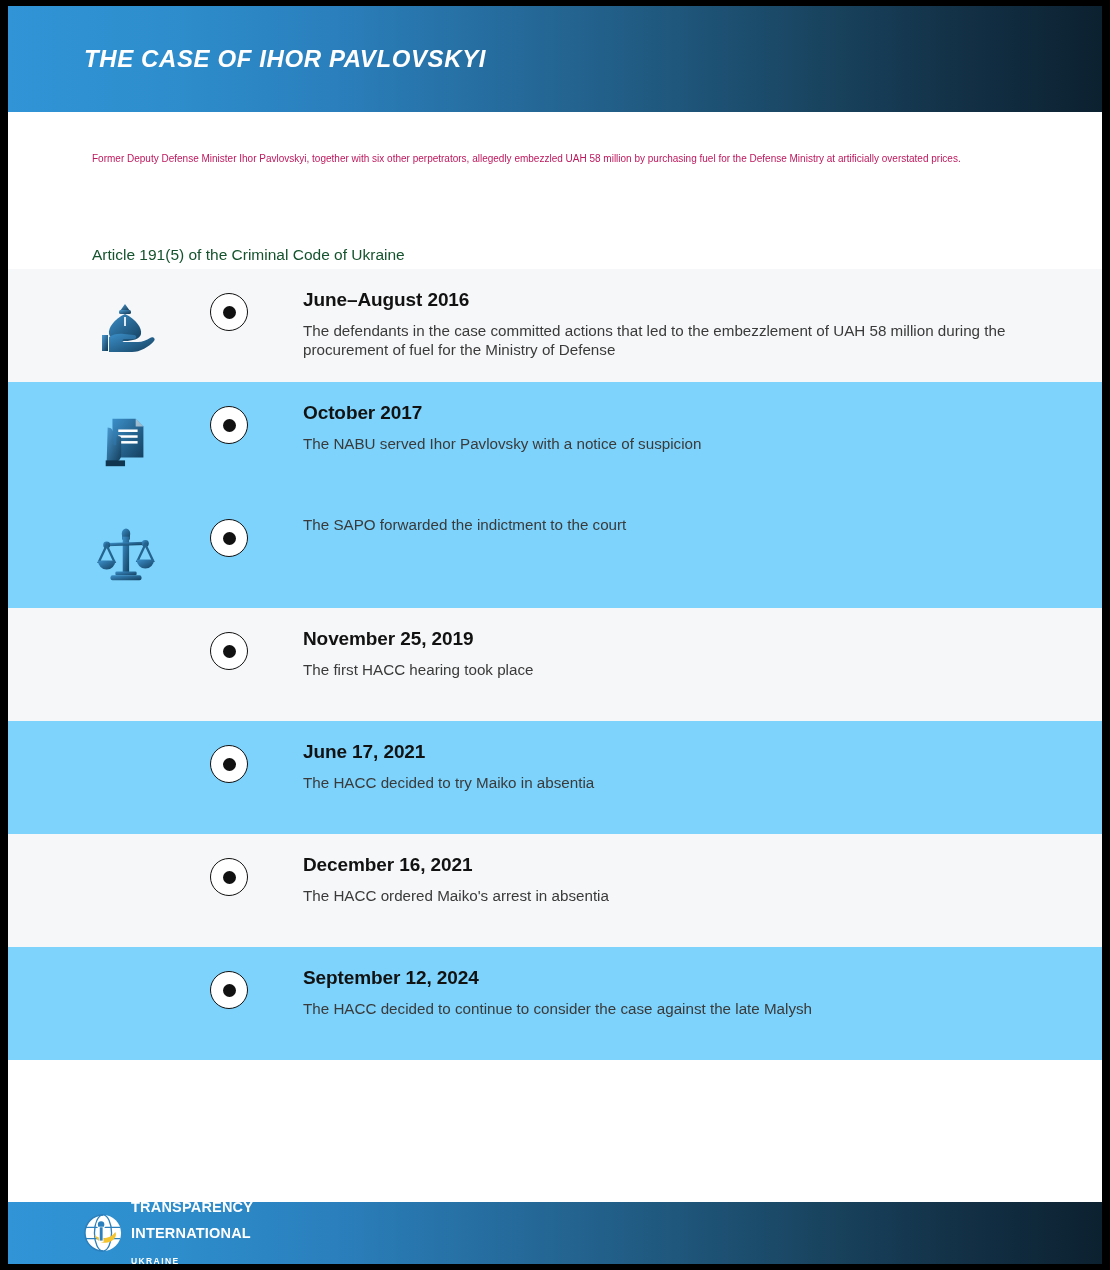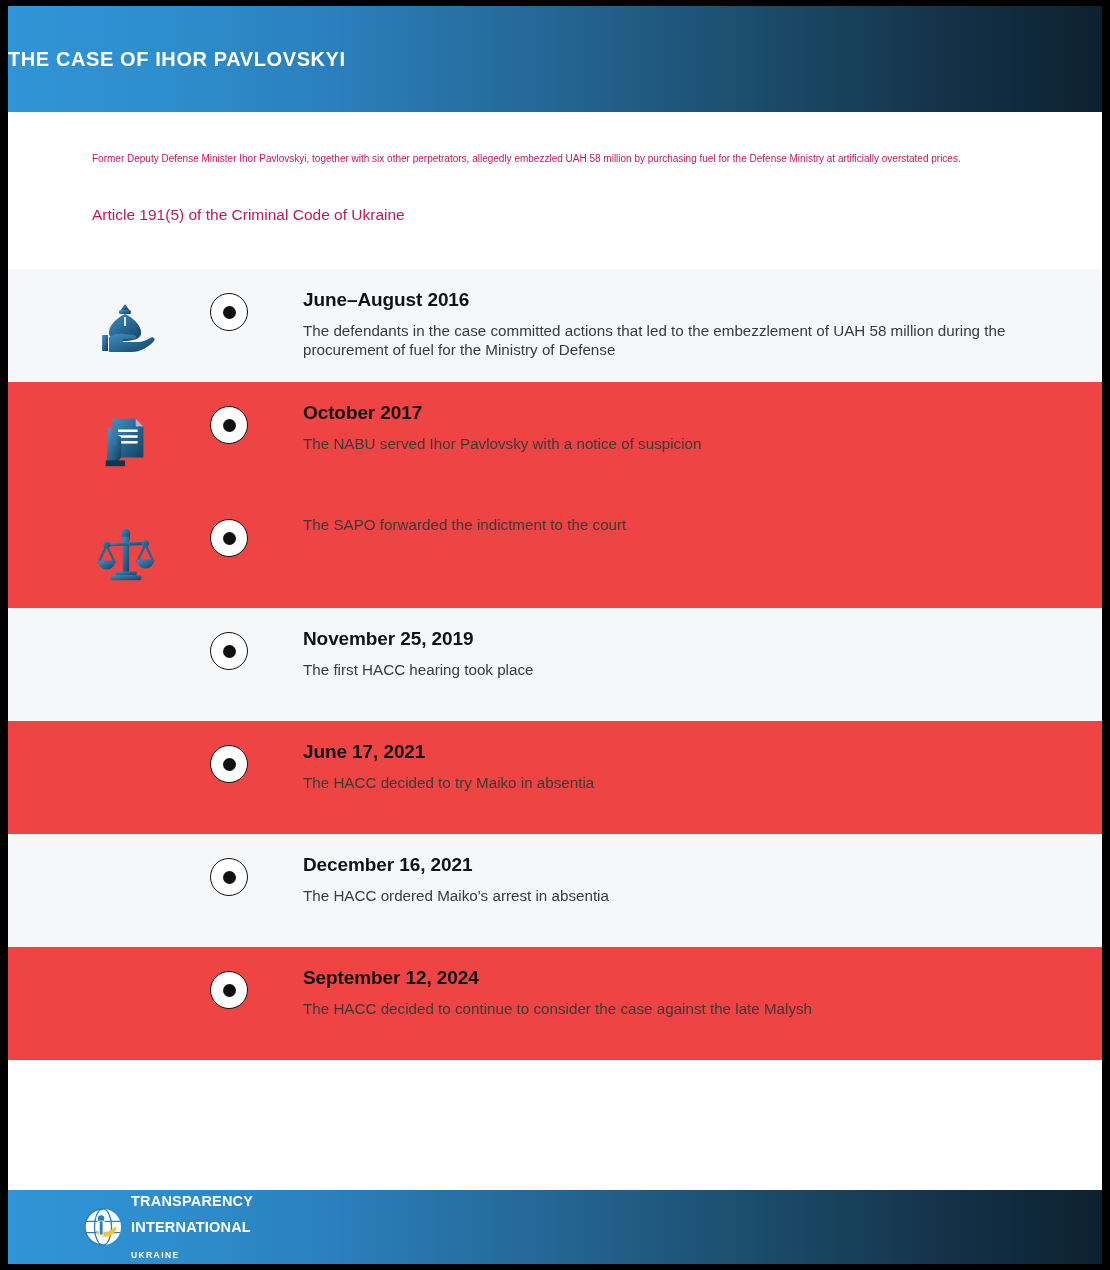--- a/index.html
+++ b/index.html
@@ -24,42 +24,44 @@
 
   
   .header {
     position: relative;
     height: 106px;
     background: linear-gradient(90deg, #3094d6 0%, #2e8ecd 14%, #2a7fbc 30%, #23638f 52%, #1a4764 72%, #122f44 88%, #0c2130 100%);
     display: flex;
     align-items: center;
   }
   .header-title {
+    margin-left: 76px;
     color: #ffffff;
-    font-size: 20px;
+    font-size: 24px;
     font-weight: bold;
     letter-spacing: 0.6px;
+    font-style: italic;
   }
 
   
   .intro {
     padding: 30px 86px 0 84px;
     height: 157px;
   }
   .intro-lead {
     font-size: 10px;
     line-height: 34px;
     color: #be185d;
     max-width: 915px;
   }
   .intro-article {
-    margin-top: 28px;
+    margin-top: 68px;
     font-size: 15.5px;
     line-height: 22px;
-    color: #be185d;
+    color: #14532d;
   }
 
   
   .timeline {
     position: relative;
   }
   .timeline-rail {
     position: absolute;
     left: 221px;
     top: 44px;
@@ -70,21 +72,21 @@
   }
 
   .row {
     position: relative;
     height: 113px;
     display: flex;
     align-items: flex-start;
     z-index: 1;
   }
   .row.alt { background: #f6f7f9; }
-  .row.plain { background: #ef4444; }
+  .row.plain { background: #7dd3fc; }
 
   .row-icon {
     position: absolute;
     left: 82px;
     top: 30px;
     width: 72px;
     height: 62px;
     display: flex;
     align-items: center;
     justify-content: center;
@@ -130,21 +132,21 @@
     line-height: 19px;
     color: #3a3a3a;
   }
 
   
   .footer {
     position: absolute;
     left: 0;
     right: 0;
     bottom: 0;
-    height: 74px;
+    height: 62px;
     background: linear-gradient(90deg, #3094d6 0%, #2e8ecd 14%, #2a7fbc 30%, #23638f 52%, #1a4764 72%, #122f44 88%, #0c2130 100%);
     display: flex;
     align-items: center;
   }
   .footer-logo {
     margin-left: 76px;
     display: flex;
     align-items: center;
     gap: 9px;
   }

